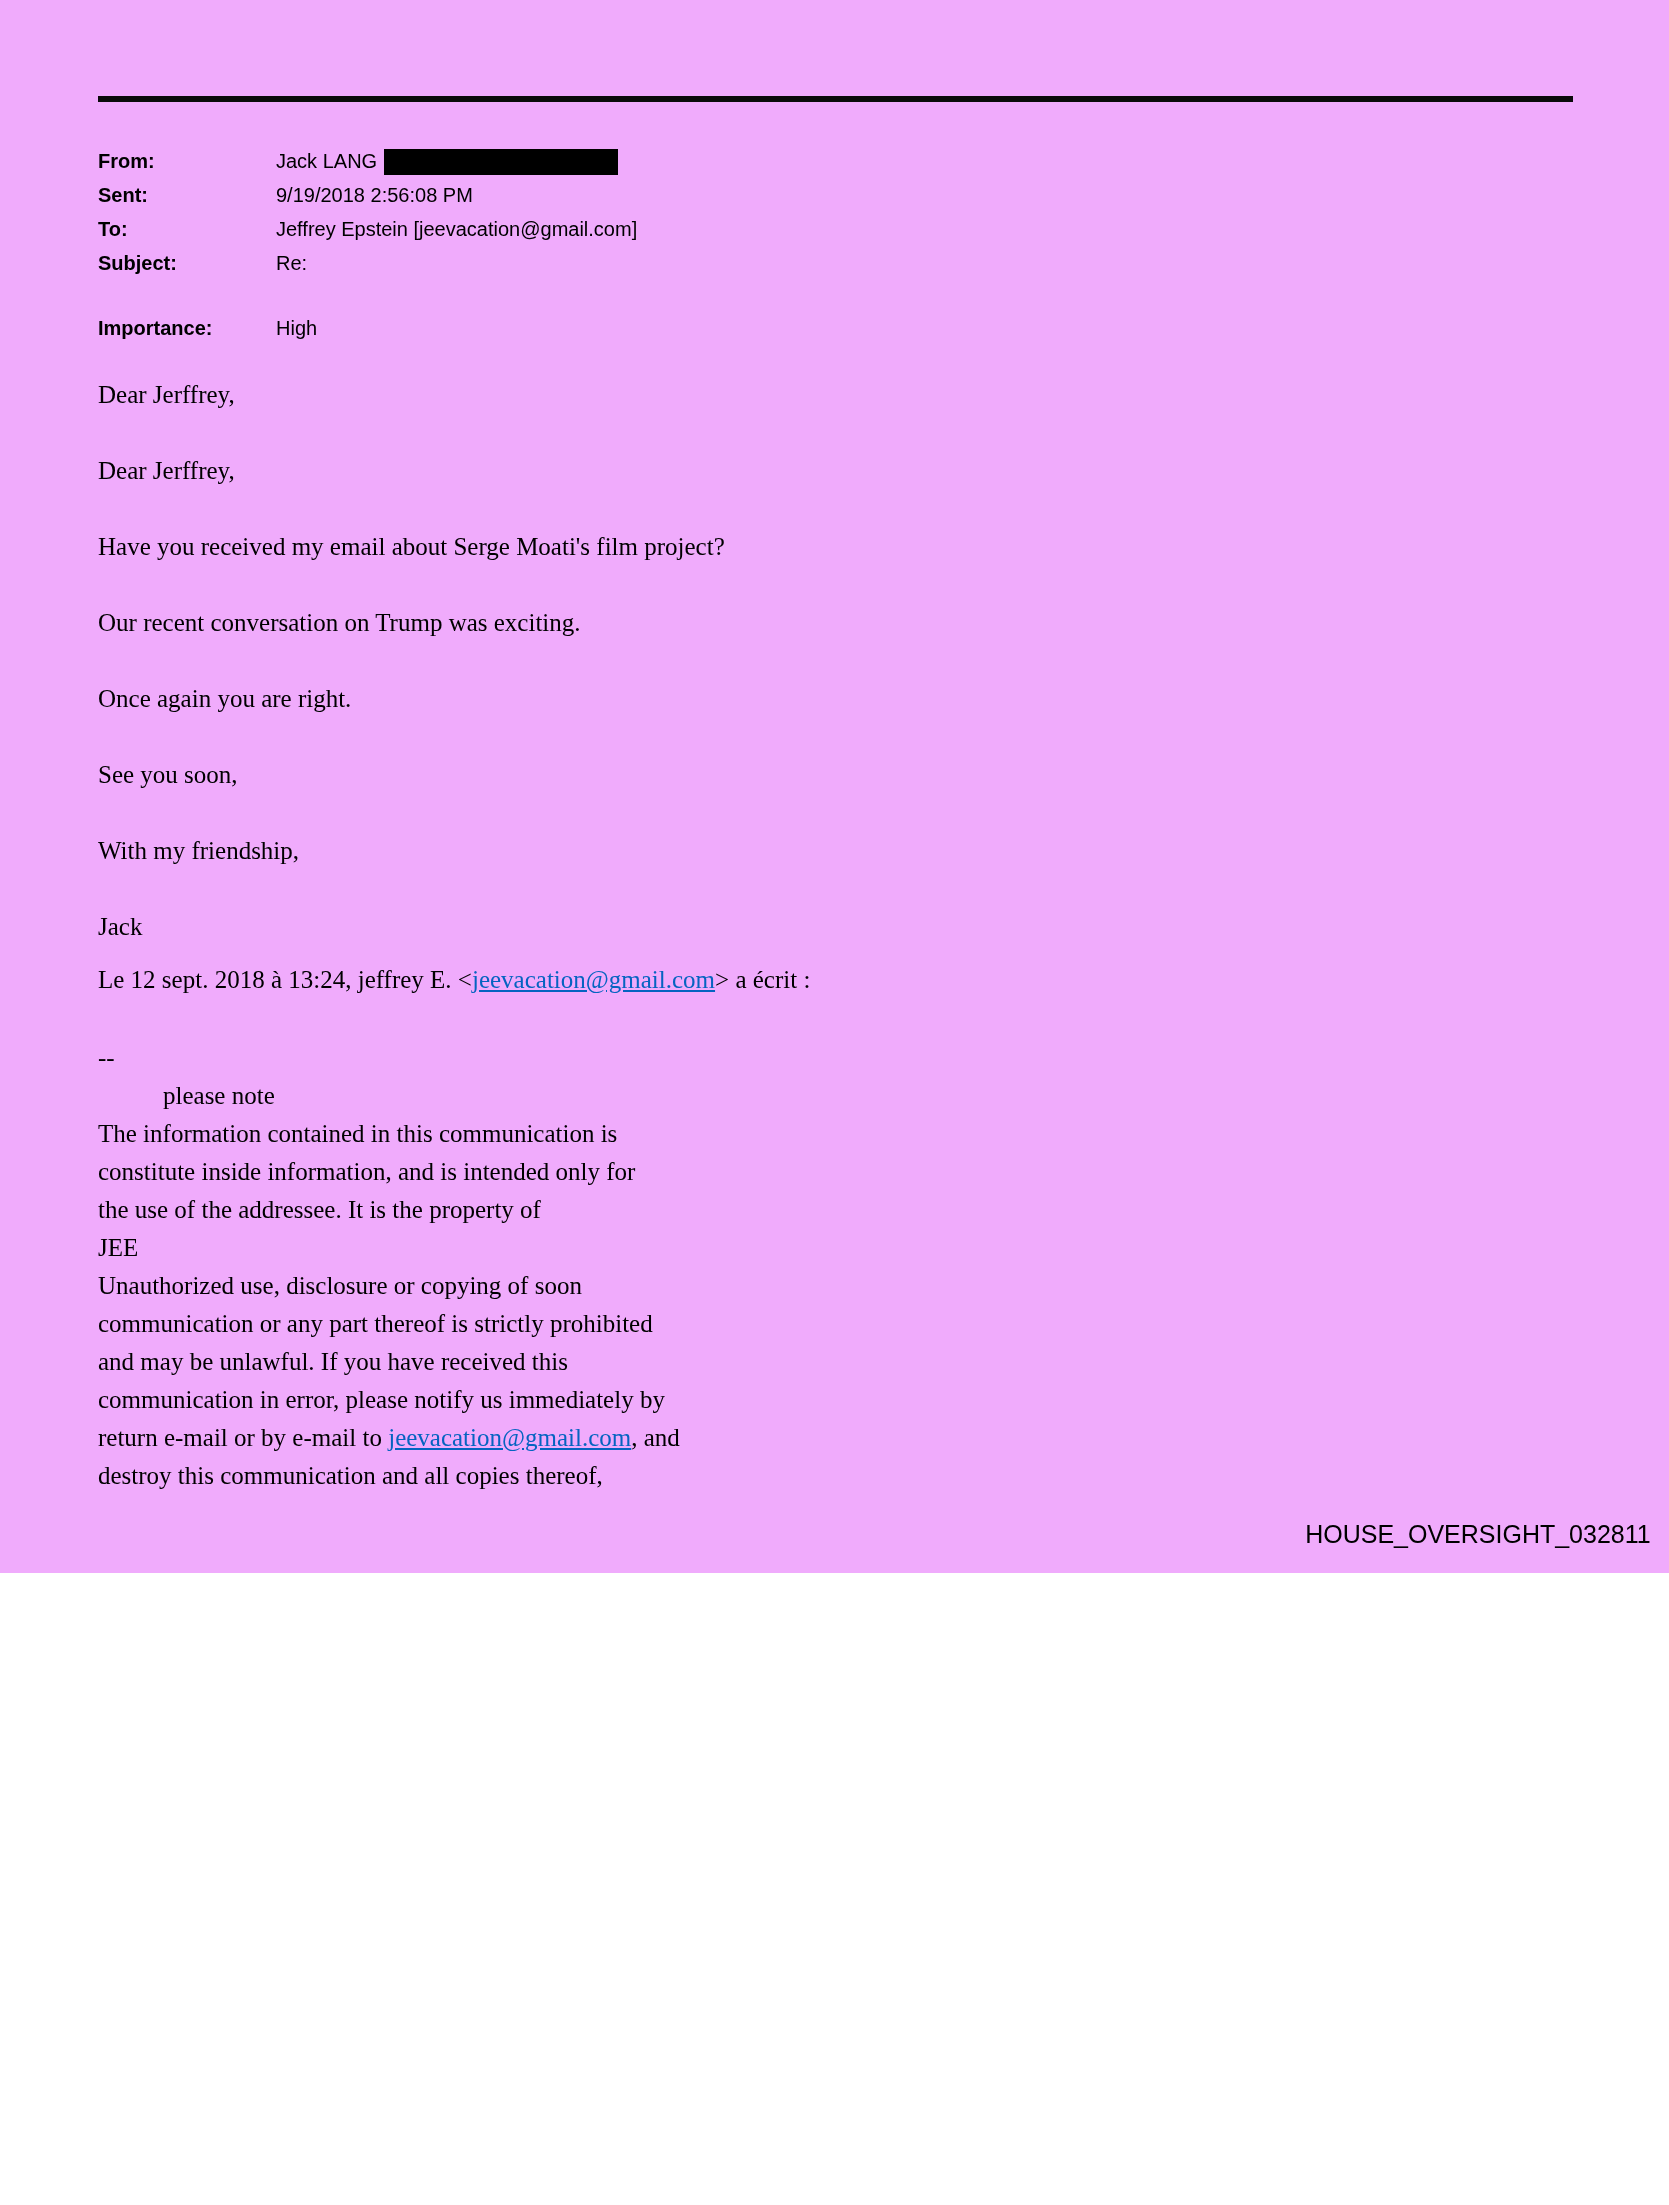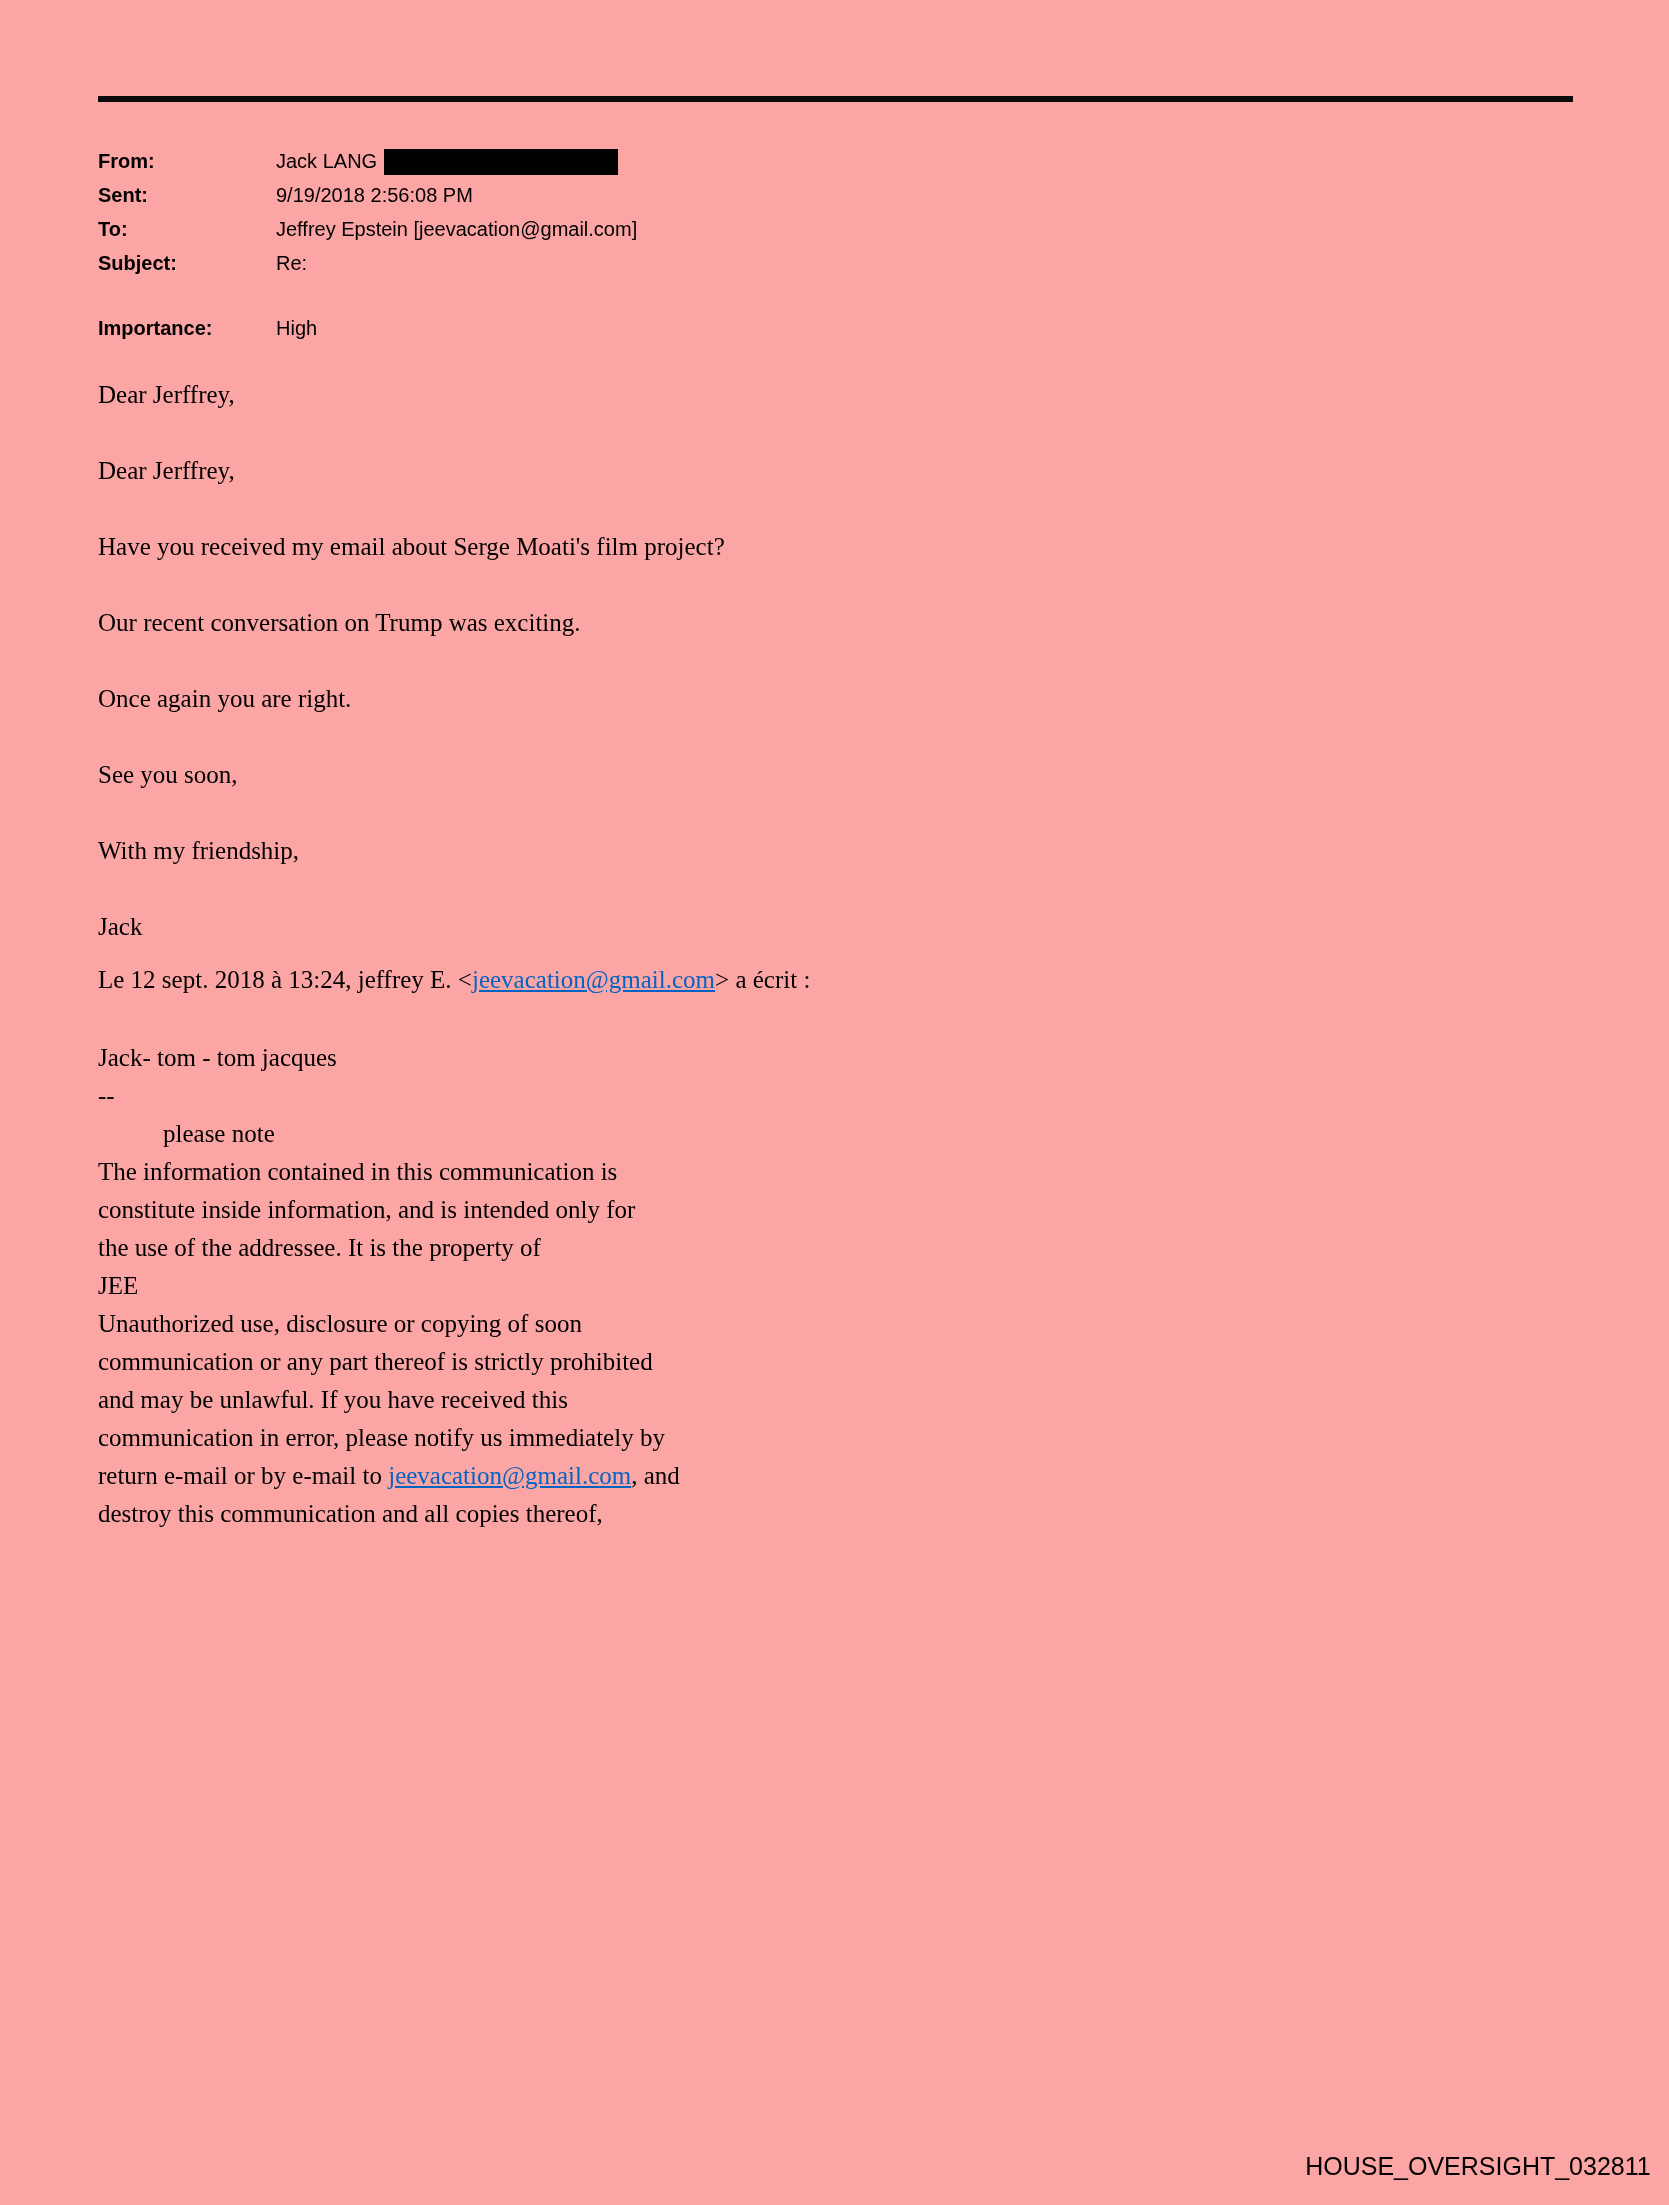--- a/index.html
+++ b/index.html
@@ -1,21 +1,21 @@
 <!DOCTYPE html>
 <html style="font-size:10.5px"><head>
 <meta charset="utf-8">
 <style>
   * { margin:0; padding:0; box-sizing:border-box; }
   html,body { background:#ffffff; }
   .page {
     position:relative;
     width:1669px;
-    height:2205px;
-    background:#fca5a5;
+    height:1573px;
+    background:#f0abfc;
     overflow:hidden;
     font-family:"Liberation Sans", sans-serif;
     color:#000;
   }
   .rule {
     position:absolute;
     left:98px; top:96px;
     width:1475px; height:5.9px;
     background:#0a0a0a;
   }
@@ -104,21 +104,20 @@
     <p>Once again you are right.</p>
     <p>See you soon,</p>
     <p>With my friendship,</p>
     <p class="tight-after">Jack</p>
 
     <p class="quote-line">
       <span>Le 12 sept. 2018 à 13:24, jeffrey E. &lt;</span><a href="#" class="email-link">jeevacation@gmail.com</a><span>&gt; a écrit :</span>
     </p>
 
     <div class="sig-block">
-      <div>Jack- tom - tom jacques</div>
       <div>--</div>
       <div class="sig-note">please note</div>
       <div>The information contained in this communication is</div>
       <div>constitute inside information, and is intended only for</div>
       <div>the use of the addressee. It is the property of</div>
       <div>JEE</div>
       <div>Unauthorized use, disclosure or copying of soon</div>
       <div>communication or any part thereof is strictly prohibited</div>
       <div>and may be unlawful. If you have received this</div>
       <div>communication in error, please notify us immediately by</div>

